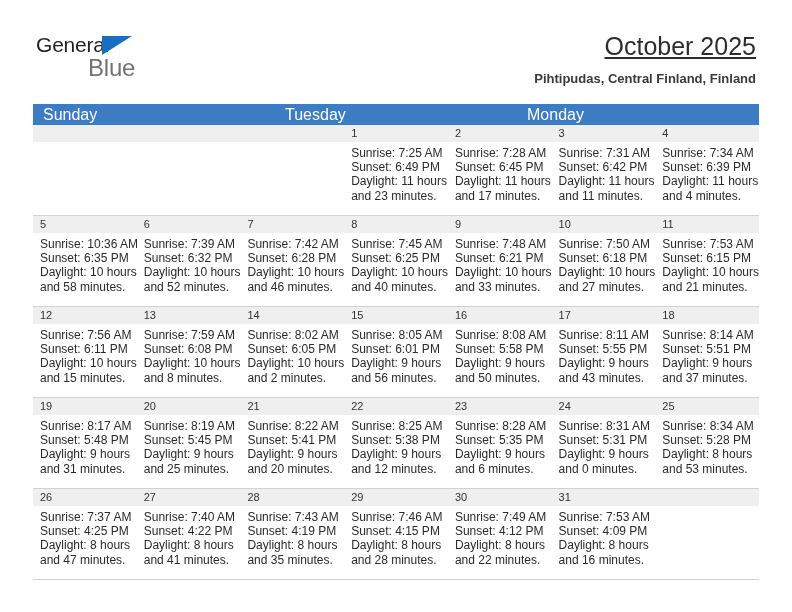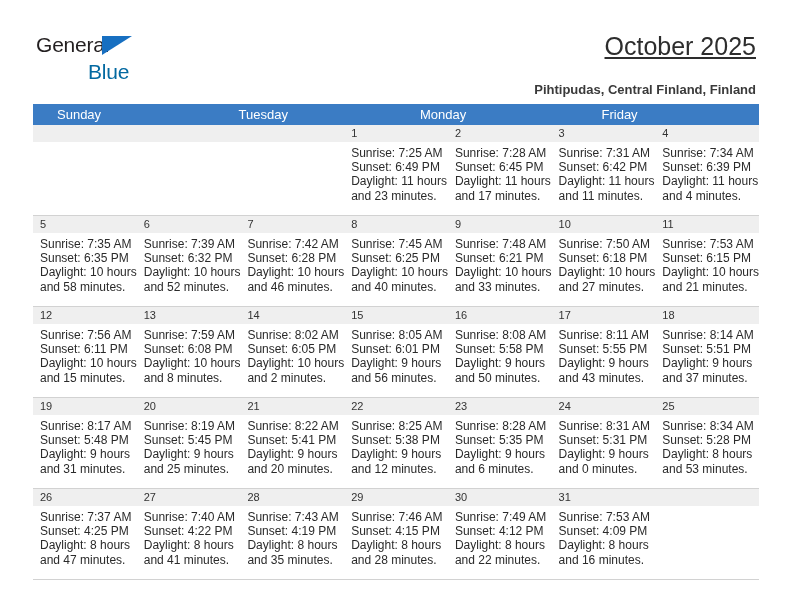--- a/index.html
+++ b/index.html
@@ -50,42 +50,42 @@
     left: 66px;
     top: 3px;
     width: 0;
     height: 0;
     border-left: 30px solid #176fc1;
     border-bottom: 19px solid transparent;
   }
   .logo-blue {
     position: absolute;
     left: 52px;
-    top: 27px;
-    font-size: 21px;
+    top: 21px;
+    font-size: 24px;
     letter-spacing: -0.2px;
-    color: #0369a1;
+    color: #737373;
     font-family: "Liberation Sans", sans-serif;
   }
   .title-block {
     position: absolute;
     right: 36px;
     top: 30px;
     text-align: right;
   }
   .cal-title {
     font-size: 25px;
     font-weight: normal;
     color: #2d2d2d;
     line-height: 32px;
     white-space: nowrap;
     text-decoration: underline;
   }
   .cal-subtitle {
-    margin-top: 20px;
+    margin-top: 9px;
     font-size: 13px;
     font-weight: bold;
     color: #3a3a3a;
     line-height: 16px;
     white-space: nowrap;
   }
 
   
   .calendar {
     position: absolute;
@@ -94,23 +94,23 @@
     width: 726px;
   }
   .dow-row {
     display: flex;
     background: #3b7cc4;
     height: 21px;
   }
   .dow {
     flex: 1 1 0;
     color: #ffffff;
-    font-size: 13px;
+    font-size: 16px;
     line-height: 21px;
-    padding-left: 24px;
+    padding-left: 10px;
     box-sizing: border-box;
     white-space: nowrap;
   }
   .week {
     display: flex;
     height: 90px;
     border-bottom: 1px solid #d2d2d2;
   }
   .week.first { border-top: none; }
   .cell {
@@ -158,21 +158,20 @@
     </div>
 
   </div>
 
   <div class="calendar">
 
     <div class="dow-row">
       <div class="dow">Sunday</div>
       <div class="dow">Tuesday</div>
       <div class="dow">Monday</div>
-      <div class="dow">Friday</div>
     </div>
 
     <div class="week first">
       <div class="cell empty">
         <span class="daynum"></span>
         <div class="details">
           <div></div>
           <div></div>
           <div></div>
           <div></div>
@@ -231,21 +230,21 @@
           <div>Daylight: 11 hours</div>
           <div>and 4 minutes.</div>
         </div>
       </div>
     </div>
 
     <div class="week">
       <div class="cell">
         <span class="daynum">5</span>
         <div class="details">
-          <div>Sunrise: 7:35 AM</div>
+          <div>Sunrise: 10:36 AM</div>
           <div>Sunset: 6:35 PM</div>
           <div>Daylight: 10 hours</div>
           <div>and 58 minutes.</div>
         </div>
       </div>
       <div class="cell">
         <span class="daynum">6</span>
         <div class="details">
           <div>Sunrise: 7:39 AM</div>
           <div>Sunset: 6:32 PM</div>

